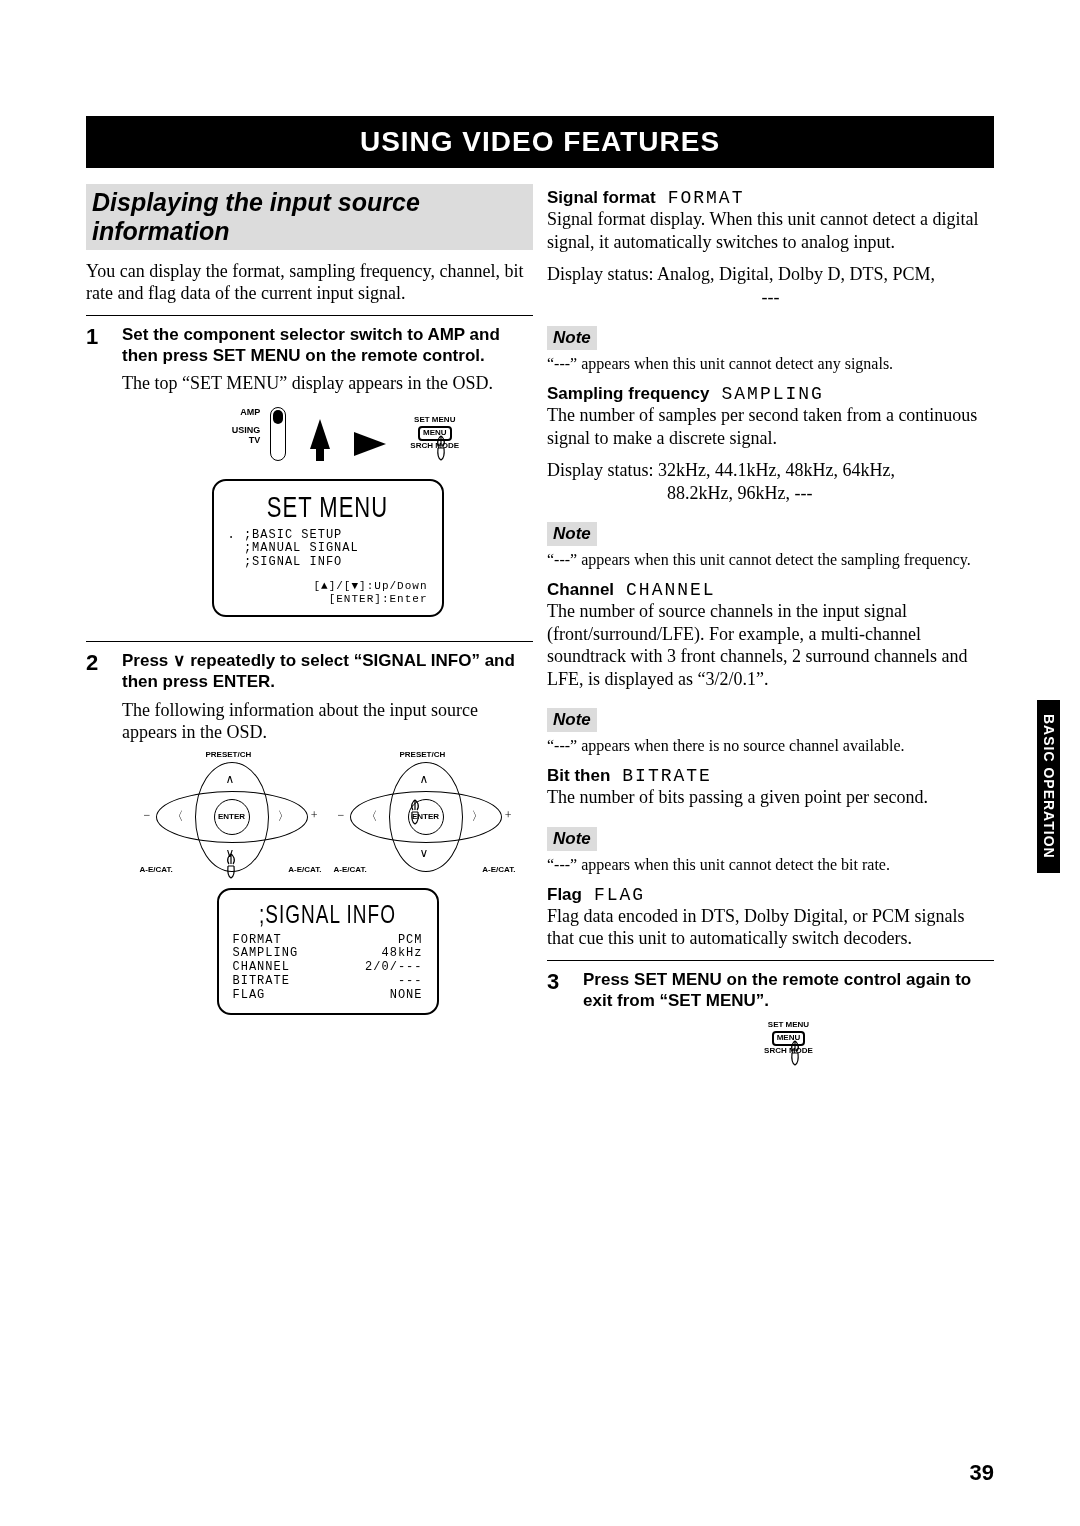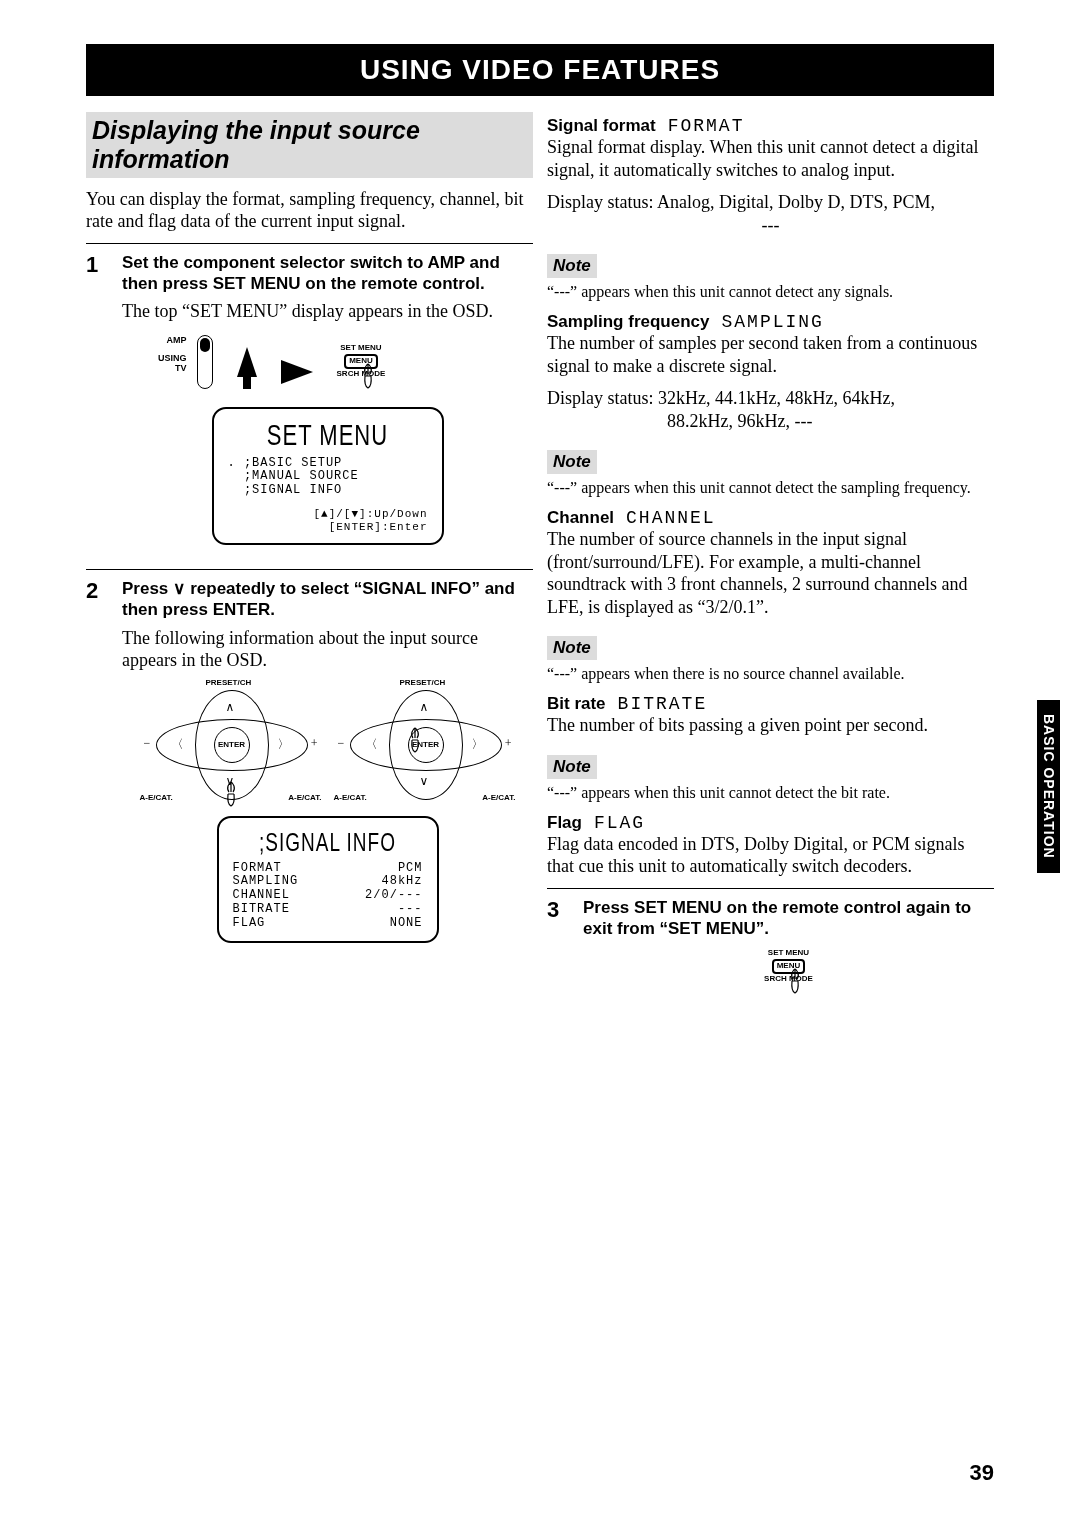--- a/index.html
+++ b/index.html
@@ -1,17 +1,17 @@
 <!DOCTYPE html>
 <html><head>
 <meta charset="utf-8">
 <style>
   @page { size: 1080px 1526px; margin: 0; }
   html, body { margin: 0; padding: 0; width: 1080px; height: 1526px; font-family: "Times New Roman", serif; background: #fff; color: #000; }
-  .page { position: relative; width: 1080px; height: 1526px; padding: 44px 86px 40px 86px; box-sizing: border-box; }
+  .page { position: relative; width: 1080px; height: 1526px; padding: 116px 86px 40px 86px; box-sizing: border-box; }
   .banner { background: #000; color: #fff; height: 52px; display: flex; align-items: center; justify-content: center; font-family: Arial, Helvetica, sans-serif; font-weight: 700; font-size: 28px; letter-spacing: 1px; }
   .columns { display: flex; gap: 14px; margin-top: 16px; }
   .col { flex: 1; }
   .section-title { background: #dcdcdc; font-style: italic; font-weight: 700; font-family: Arial, Helvetica, sans-serif; font-size: 25px; line-height: 1.15; padding: 4px 6px; margin-bottom: 10px; }
   p { margin: 0 0 10px 0; font-size: 18px; line-height: 1.25; }
   .hr { border-top: 1px solid #000; margin: 10px 0 8px 0; }
   .step { display: flex; gap: 14px; }
   .step-num { font-family: Arial, Helvetica, sans-serif; font-weight: 700; font-size: 22px; width: 22px; }
   .step-body { flex: 1; }
   .step-head { font-family: Arial, Helvetica, sans-serif; font-weight: 700; font-size: 17px; line-height: 1.25; margin-bottom: 6px; }
@@ -23,21 +23,21 @@
 
   .fig-center { display:flex; justify-content:center; }
 
   
   .osd { border: 2px solid #000; border-radius: 14px; width: 200px; padding: 10px 14px 10px 14px; font-family: "Courier New", monospace; margin: 14px auto; }
   .osd-title { font-family: Arial, sans-serif; font-size: 22px; letter-spacing: 1px; text-align: center; transform: scaleY(1.35); margin: 4px 0 8px 0; }
   .osd-line { font-size: 12px; letter-spacing: 1px; white-space: pre; line-height: 1.15; }
   .osd-line.small9 { font-size: 11px; }
 
   
-  .fig1 { display:flex; align-items:center; justify-content:flex-start; gap:24px; margin:12px 0 4px 36px; }
+  .fig1 { display:flex; align-items:center; justify-content:center; gap:24px; margin:12px 0 4px 36px; }
   .slider-col { font-family: Arial, sans-serif; font-weight:700; font-size:9px; text-align:right; }
   .slider { width:14px; height:52px; border:1.5px solid #000; border-radius:8px; position:relative; margin-left:6px; }
   .slider:before { content:""; position:absolute; top:2px; left:2px; right:2px; height:14px; border-radius:6px; background:#000; }
   .arrow-up { width:0; height:0; border-left:10px solid transparent; border-right:10px solid transparent; border-bottom:30px solid #000; position:relative; }
   .arrow-up:after { content:""; position:absolute; left:-4px; top:28px; width:8px; height:14px; background:#000; }
   .arrow-right { width:0; height:0; border-top:12px solid transparent; border-bottom:12px solid transparent; border-left:32px solid #000; margin-top:20px; }
   .menu-btn-grp { font-family: Arial, sans-serif; font-weight:700; font-size:8px; text-align:center; line-height:1.1; }
   .menu-btn { border:2px solid #000; border-radius:4px; padding:1px 3px; font-size:8px; margin:1px auto; display:inline-block; }
 
   .hand { position:absolute; width:14px; height:28px; }
@@ -104,21 +104,21 @@
               <svg class="hand" style="left:24px; top:18px;" viewBox="0 0 14 28">
                   <path d="M7 2 L7 12 M4 14 L10 14 M5 12 Q3 10 4 6 Q6 2 7 2 Q8 2 10 6 Q11 10 9 12 M4 14 Q3 24 7 26 Q11 24 10 14" stroke="#000" fill="none" stroke-width="1.2"></path>
                 </svg>
             </div>
           </div>
 
           <div class="fig-center">
           <div class="osd">
             <div class="osd-title">SET MENU</div>
             <div class="osd-line">. ;BASIC SETUP</div>
-            <div class="osd-line">  ;MANUAL SOURCE</div>
+            <div class="osd-line">  ;MANUAL SIGNAL</div>
             <div class="osd-line">  ;SIGNAL INFO</div>
             <div class="osd-line small9" style="margin-top:10px; white-space:pre-line; text-align:right;">[▲]/[▼]:Up/Down
 [ENTER]:Enter</div>
           </div>
           </div>
         </div>
       </div>
 
       <div class="hr"></div>
       <div class="step">
@@ -220,21 +220,21 @@
       <div class="def-block">
         <span class="def-head">Channel</span>
         <span class="osd-code">CHANNEL</span>
       </div>
       <p>The number of source channels in the input signal (front/surround/LFE). For example, a multi-channel soundtrack with 3 front channels, 2 surround channels and LFE, is displayed as “3/2/0.1”.</p>
       <div class="note-label">Note</div>
       <p class="small">“---” appears when there is no source channel available.</p>
 
       
       <div class="def-block">
-        <span class="def-head">Bit rate</span>
+        <span class="def-head">Bit then</span>
         <span class="osd-code">BITRATE</span>
       </div>
       <p>The number of bits passing a given point per second.</p>
       <div class="note-label">Note</div>
       <p class="small">“---” appears when this unit cannot detect the bit rate.</p>
 
       
       <div class="def-block">
         <span class="def-head">Flag</span>
         <span class="osd-code">FLAG</span>

